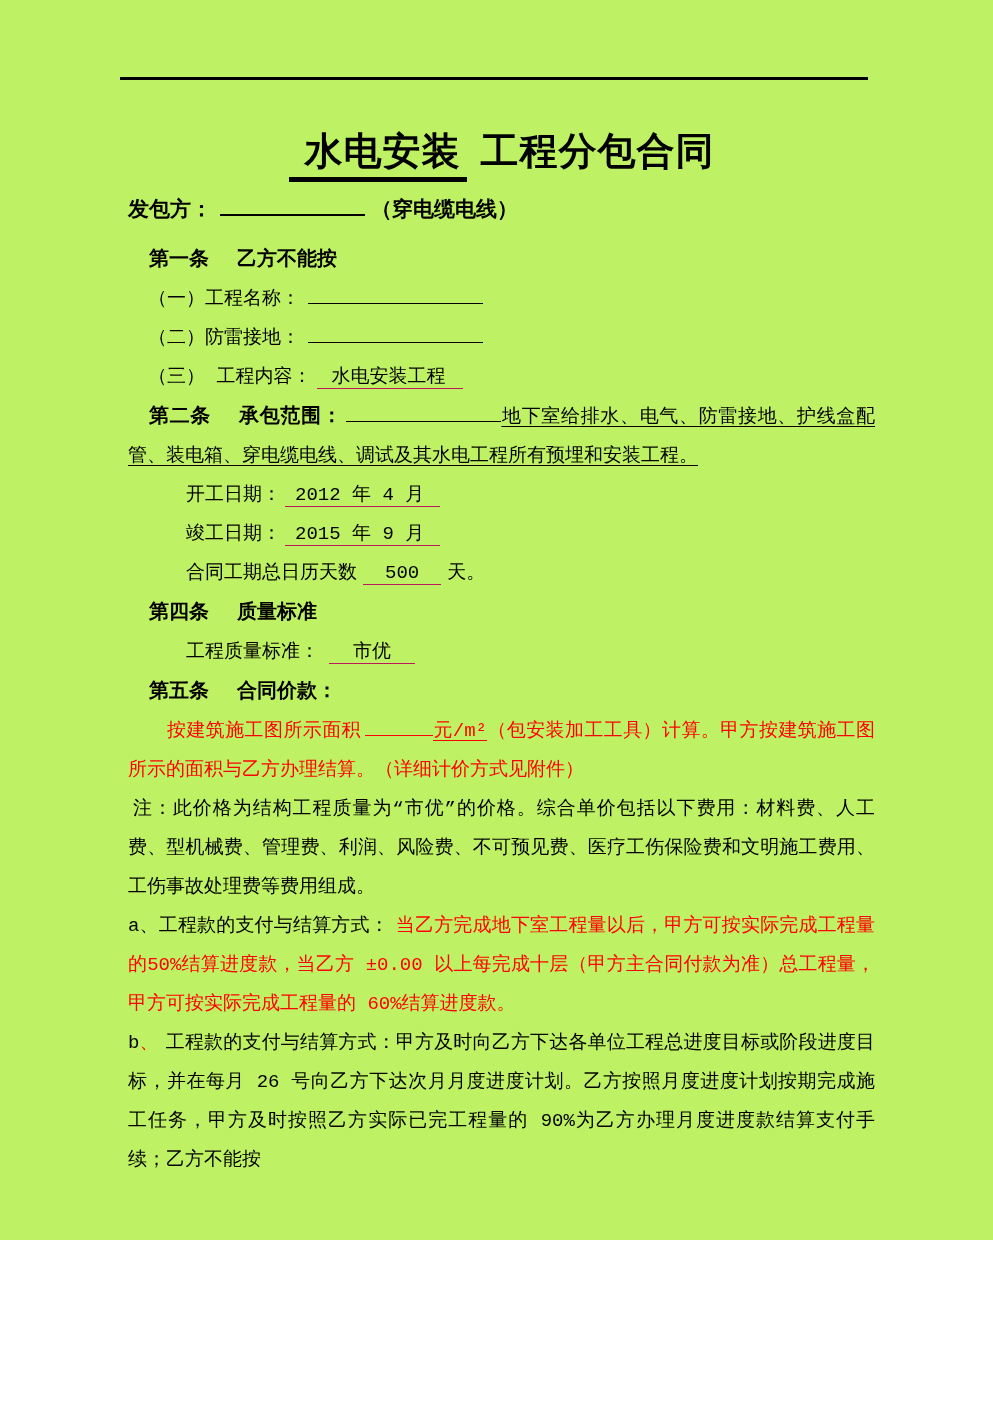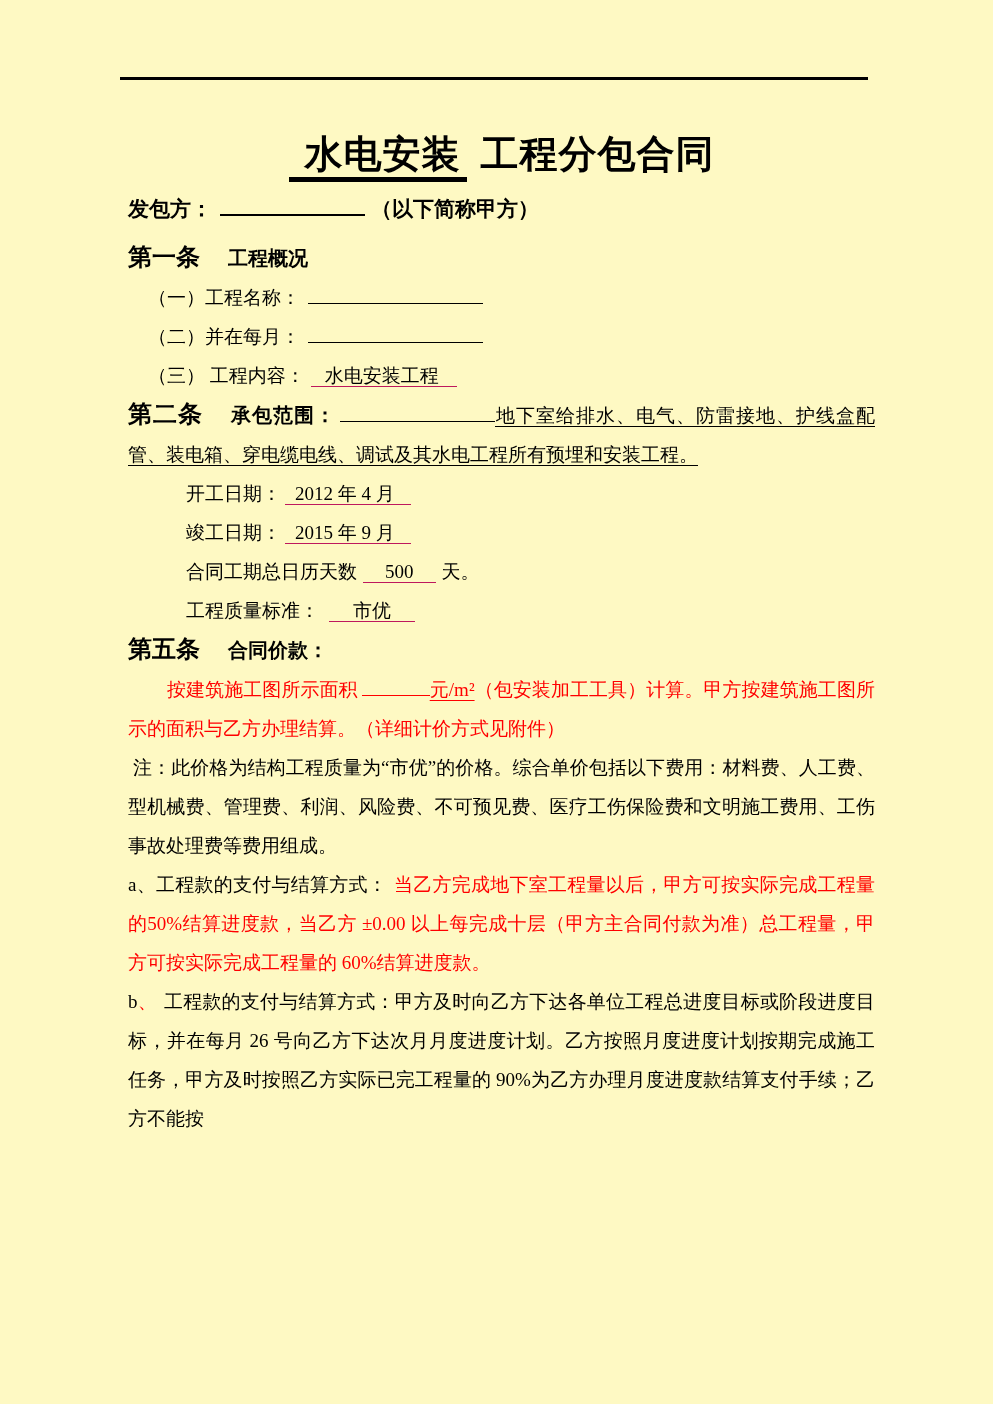--- a/index.html
+++ b/index.html
@@ -1,22 +1,22 @@
 <!DOCTYPE html>
 <html><head>
 <meta charset="utf-8">
 <style>
   html, body { margin: 0; padding: 0; background: #ffffff; }
   .page {
     position: relative;
     width: 993px;
-    height: 1404px;
-    background: #fef9c3;
+    height: 1240px;
+    background: #bef264;
     color: #000000;
-    font-family: Liberation Serif, serif;
+    font-family: Liberation Mono, monospace;
     overflow: hidden;
   }
   .header-rule {
     position: absolute;
     left: 120px;
     top: 77px;
     width: 748px;
     height: 0;
     border-top: 3px solid #000000;
   }
@@ -60,21 +60,21 @@
     margin-top: 14px;
     font-size: 19px;
     line-height: 39px;
   }
   .body p { margin: 0; }
   .just { text-align: justify; }
   .indent-2 { text-indent: 39px; }
   .indent-note { text-indent: 5px; }
   .sub1 { padding-left: 20px; }
   .sub2 { padding-left: 58px; }
-  .hnum { font-weight: bold; font-size: 24px; margin-right: 28px; }
+  .hnum { font-weight: bold; font-size: 20px; margin-right: 28px; margin-left: 21px; }
   .htitle { font-weight: bold; font-size: 20px; }
   
   .blank-mid {
     display: inline-block;
     height: 19px;
     border-bottom: 1px solid currentColor;
     vertical-align: baseline;
   }
   .b-name  { width: 175px; margin-left: 8px; }
   .b-scope { width: 155px; margin-left: 4px; }
@@ -93,43 +93,44 @@
 </head>
 <body>
 
 <div class="page">
   <div class="header-rule"></div>
 
   <div class="content">
 
     <h1 class="doc-title"><span class="t-underlined">水电安装</span><span class="t-rest">工程分包合同</span></h1>
 
-    <p class="party party-a"><span>发包方：</span><span class="blank"></span><span>（以下简称甲方）</span></p>
+    <p class="party party-a"><span>发包方：</span><span class="blank"></span><span>（穿电缆电线）</span></p>
 
 
     <div class="body">
 
 
-      <p><span class="hnum">第一条</span><span class="htitle">工程概况</span></p>
+      <p><span class="hnum">第一条</span><span class="htitle">乙方不能按</span></p>
 
       <p class="sub1"><span>（一）工程名称：</span><span class="blank-mid b-name"></span></p>
 
-      <p class="sub1"><span>（二）并在每月：</span><span class="blank-mid b-name"></span></p>
+      <p class="sub1"><span>（二）防雷接地：</span><span class="blank-mid b-name"></span></p>
 
       <p class="sub1"><span>（三） 工程内容：</span><span class="uvb uv-content">水电安装工程</span></p>
 
       <p class="just"><span class="hnum">第二条</span><span class="htitle">承包范围：</span><span class="blank-mid b-scope"></span><span class="u">地下室给排水、电气、防雷接地、护线盒配管、装电箱、穿电缆电线、调试及其水电工程所有预埋和安装工程。</span></p>
 
 
       <p class="sub2"><span>开工日期：</span><span class="uvb uv-date">2012 年 4 月</span></p>
 
       <p class="sub2"><span>竣工日期：</span><span class="uvb uv-date">2015 年 9 月</span></p>
 
       <p class="sub2"><span>合同工期总日历天数</span><span class="uvb uv-days">500</span><span>天。</span></p>
 
+      <p><span class="hnum">第四条</span><span class="htitle">质量标准</span></p>
 
       <p class="sub2"><span>工程质量标准：</span><span class="uvb uv-quality">市优</span></p>
 
       <p><span class="hnum">第五条</span><span class="htitle">合同价款：</span></p>
 
       <p class="just indent-2 red"><span>按建筑施工图所示面积</span><span class="blank-mid b-price"></span><span class="u">元/m²</span><span>（包安装加工工具）计算。甲方按建筑施工图所示的面积与乙方办理结算。（详细计价方式见附件）</span></p>
 
       <p class="just indent-note">注：此价格为结构工程质量为“市优”的价格。综合单价包括以下费用：材料费、人工费、型机械费、管理费、利润、风险费、不可预见费、医疗工伤保险费和文明施工费用、工伤事故处理费等费用组成。</p>
 
       <p class="just"><span>a、工程款的支付与结算方式：</span><span class="red gap-left">当乙方完成地下室工程量以后，甲方可按实际完成工程量的50%结算进度款，当乙方 ±0.00 以上每完成十层（甲方主合同付款为准）总工程量，甲方可按实际完成工程量的 60%结算进度款。</span></p>

